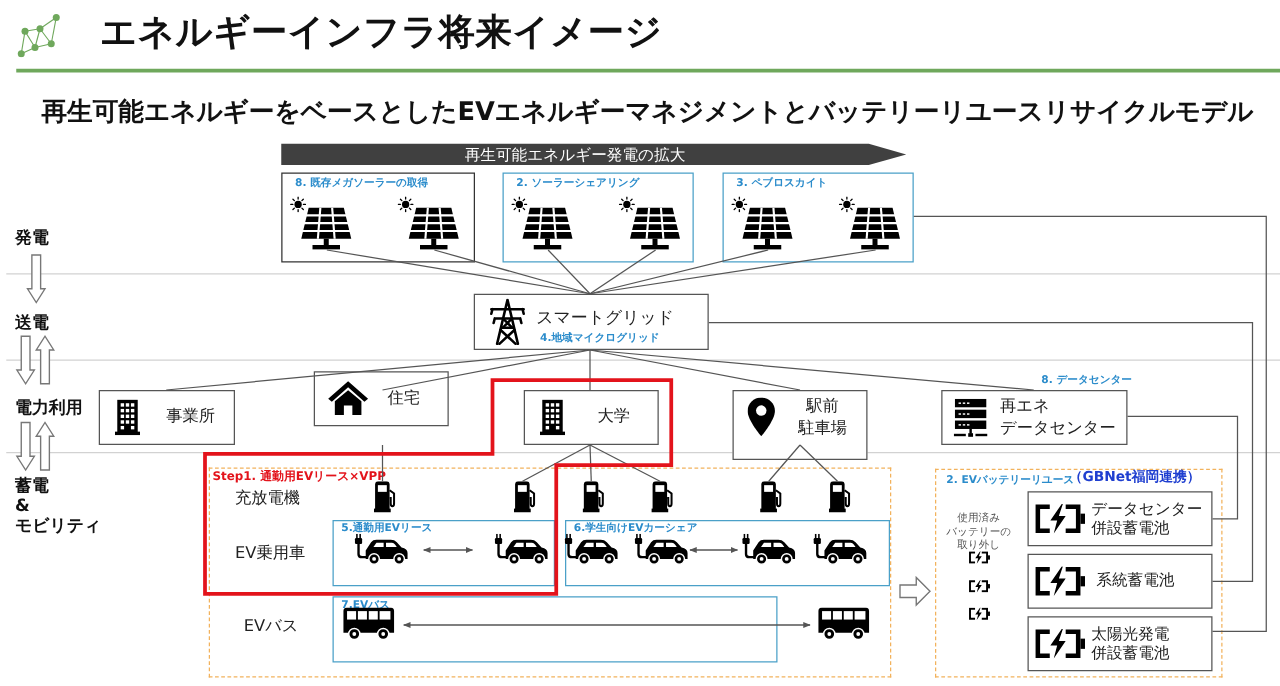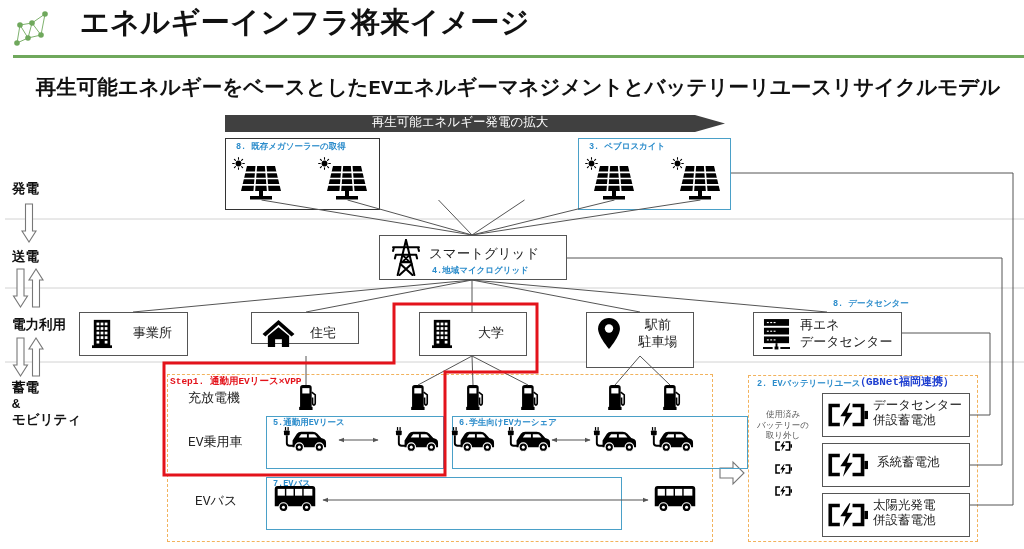--- a/index.html
+++ b/index.html
@@ -2,21 +2,21 @@
 <html style="--accent-green: #6fa85c; --label-blue: #2b8ccb; --partner-blue: #1f3fd0; --step-red: #e3131b; --dash-orange: #f2b25c; --banner-gray: #404040; --box-blue: #4aa0c8;"><head>
 <meta charset="utf-8">
 <style>
 :root{
   --accent-green:#6fa85c; --label-blue:#2b8ccb; --partner-blue:#1f3fd0;
   --step-red:#e3131b; --dash-orange:#f2b25c; --banner-gray:#404040; --box-blue:#4aa0c8;
 }
 *{box-sizing:border-box;margin:0;padding:0;}
 html,body{width:1024px;height:549px;background:#fff;overflow:hidden;}
 body{font-family:"DejaVu Sans",sans-serif;color:#1a1a1a;}
-#page{position:relative;width:1024px;height:549px;overflow:hidden;background:#fff;font-family:Liberation Mono, monospace;}
+#page{position:relative;width:1024px;height:549px;overflow:hidden;background:#fff;}
 .abs{position:absolute;}
 .layer{position:absolute;left:0;top:0;width:1024px;height:549px;pointer-events:none;}
 .bottom-layer{z-index:1;}
 .top-layer{z-index:5;}
 .icon{position:absolute;display:block;}
 .icon svg{width:100%;height:100%;display:block;overflow:visible;}
 .title{position:absolute;left:80px;top:6px;font-size:29px;font-weight:bold;line-height:38px;white-space:nowrap;color:#111;letter-spacing:0.5px;z-index:2;}
 .rule{position:absolute;left:13px;top:55px;width:1011px;height:3px;background:var(--accent-green);z-index:2;}
 .subtitle{position:absolute;left:0;top:76px;width:1024px;text-align:center;font-size:20.5px;font-weight:bold;line-height:26px;white-space:nowrap;color:#111;z-index:2;padding-left:12px;}
 .stage{position:absolute;left:12px;font-size:13.5px;font-weight:bold;line-height:16px;white-space:pre-line;color:#111;z-index:2;}
@@ -243,20 +243,43 @@
         <svg>
           <use href="#i-sun"></use>
         </svg>
       </span>
     <span class="icon panel" style="left:98px">
         <svg>
           <use href="#i-solar"></use>
         </svg>
       </span>
   </div>
+  <div class="solar-box" style="left:402px;width:153px">
+    <span class="tag">2. ソーラーシェアリング</span>
+    <span class="icon sun" style="left:6px">
+        <svg>
+          <use href="#i-sun"></use>
+        </svg>
+      </span>
+    <span class="icon panel" style="left:12px">
+        <svg>
+          <use href="#i-solar"></use>
+        </svg>
+      </span>
+    <span class="icon sun" style="left:92px">
+        <svg>
+          <use href="#i-sun"></use>
+        </svg>
+      </span>
+    <span class="icon panel" style="left:98px">
+        <svg>
+          <use href="#i-solar"></use>
+        </svg>
+      </span>
+  </div>
   <div class="solar-box" style="left:578px;width:153px">
     <span class="tag">3. ペブロスカイト</span>
     <span class="icon sun" style="left:6px">
         <svg>
           <use href="#i-sun"></use>
         </svg>
       </span>
     <span class="icon panel" style="left:12px">
         <svg>
           <use href="#i-solar"></use>
@@ -285,21 +308,21 @@
   </div>
 
   <div class="box" style="left:79px;top:312px;width:109px;height:44px">
     <span class="icon" style="left:12px;top:5px;width:20px;height:31px">
         <svg>
           <use href="#i-building"></use>
         </svg>
       </span>
     <span class="box-text" style="left:53px;top:12px">事業所</span>
   </div>
-  <div class="box" style="left:251px;top:312px;width:108px;height:32px">
+  <div class="box" style="left:251px;top:297px;width:108px;height:44px">
     <span class="icon" style="left:10px;top:6px;width:33px;height:29px">
         <svg>
           <use href="#i-house"></use>
         </svg>
       </span>
     <span class="box-text" style="left:58px;top:12px">住宅</span>
   </div>
   <div class="box" style="left:419px;top:312px;width:108px;height:44px">
     <span class="icon" style="left:12px;top:5px;width:20px;height:31px">
         <svg>
@@ -330,21 +353,21 @@
 
   <div class="dash-box" style="left:167px;top:374px;width:546px;height:168px"></div>
   <div class="step-label">Step1. 通勤用EVリース×VPP</div>
   <div class="row-label" style="left:188px;top:389px">充放電機</div>
   <div class="row-label" style="left:188px;top:433px">EV乗用車</div>
   <div class="row-label" style="left:195px;top:492px">EVバス</div>
 
   <div class="prog-box" style="left:266px;top:416px;width:178px;height:53px">
     <span class="tag">5.通勤用EVリース</span>
   </div>
-  <div class="prog-box" style="left:452px;top:416px;width:296px;height:53px">
+  <div class="prog-box" style="left:452px;top:416px;width:260px;height:53px">
     <span class="tag">6.学生向けEVカーシェア</span>
   </div>
   <div class="prog-box" style="left:266px;top:477px;width:356px;height:53px">
     <span class="tag">7.EVバス</span>
   </div>
 
   <span class="icon charger" style="left:299px">
       <svg>
         <use href="#i-charger"></use>
       </svg>

